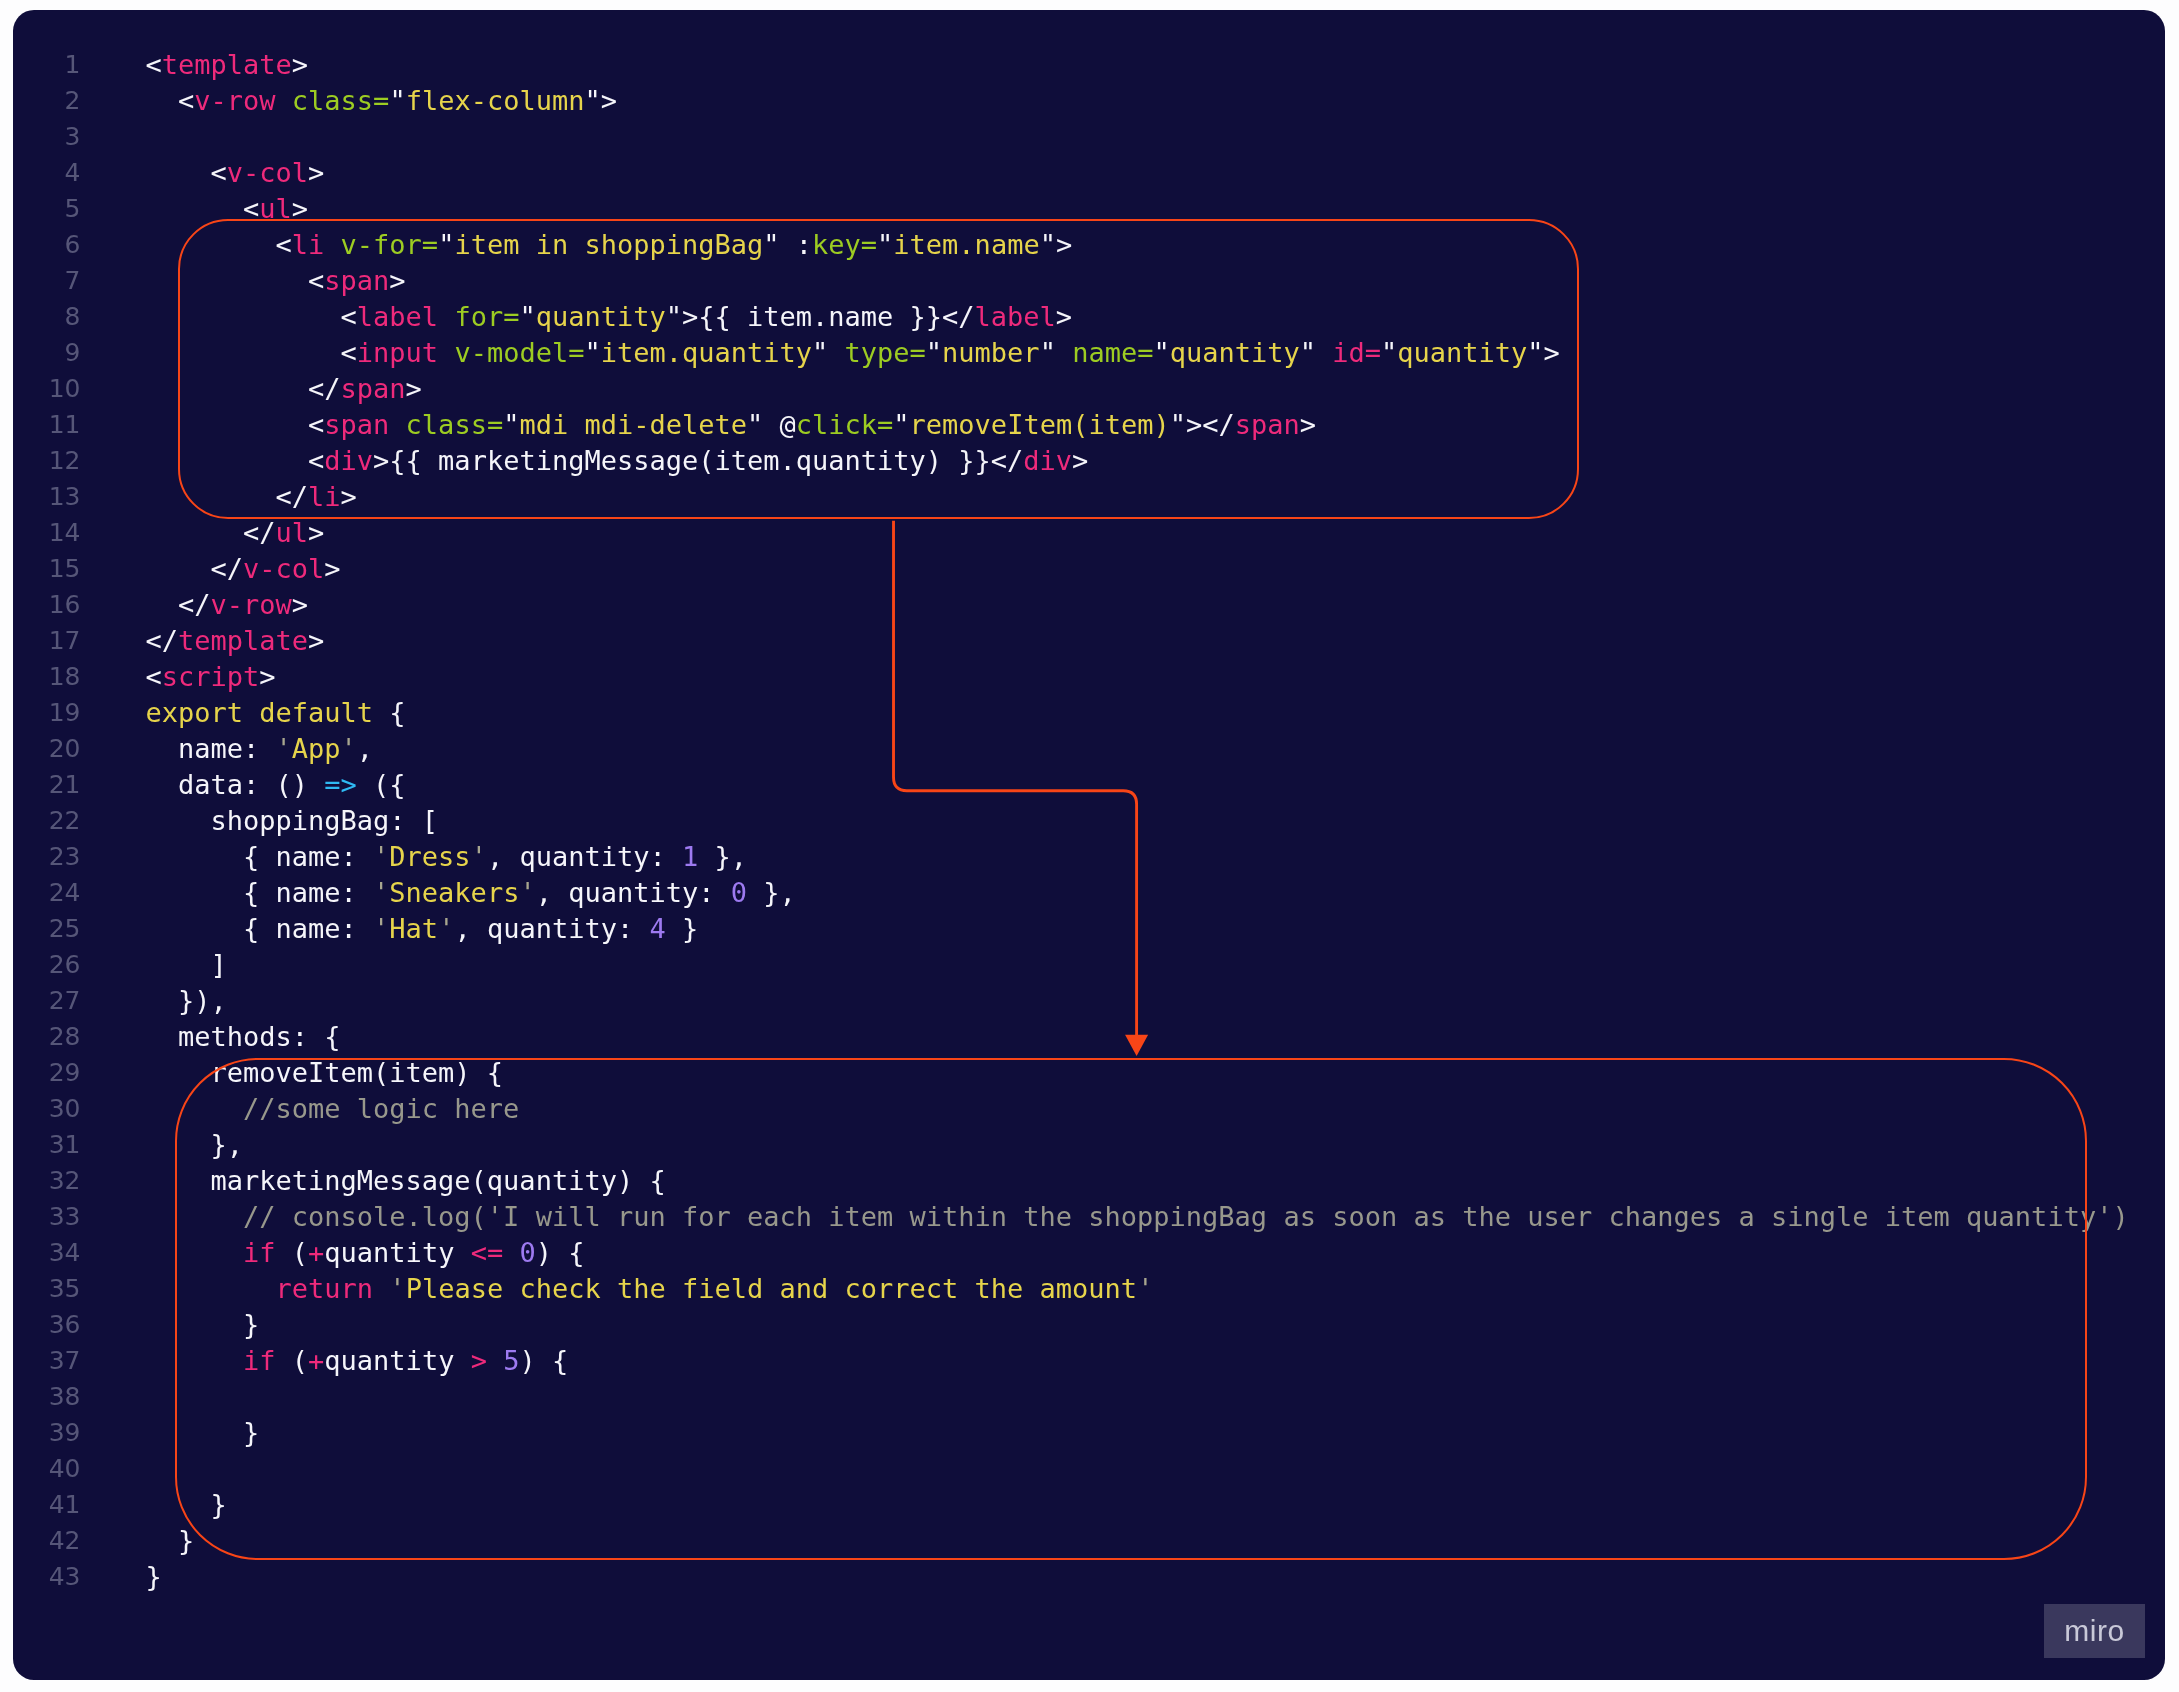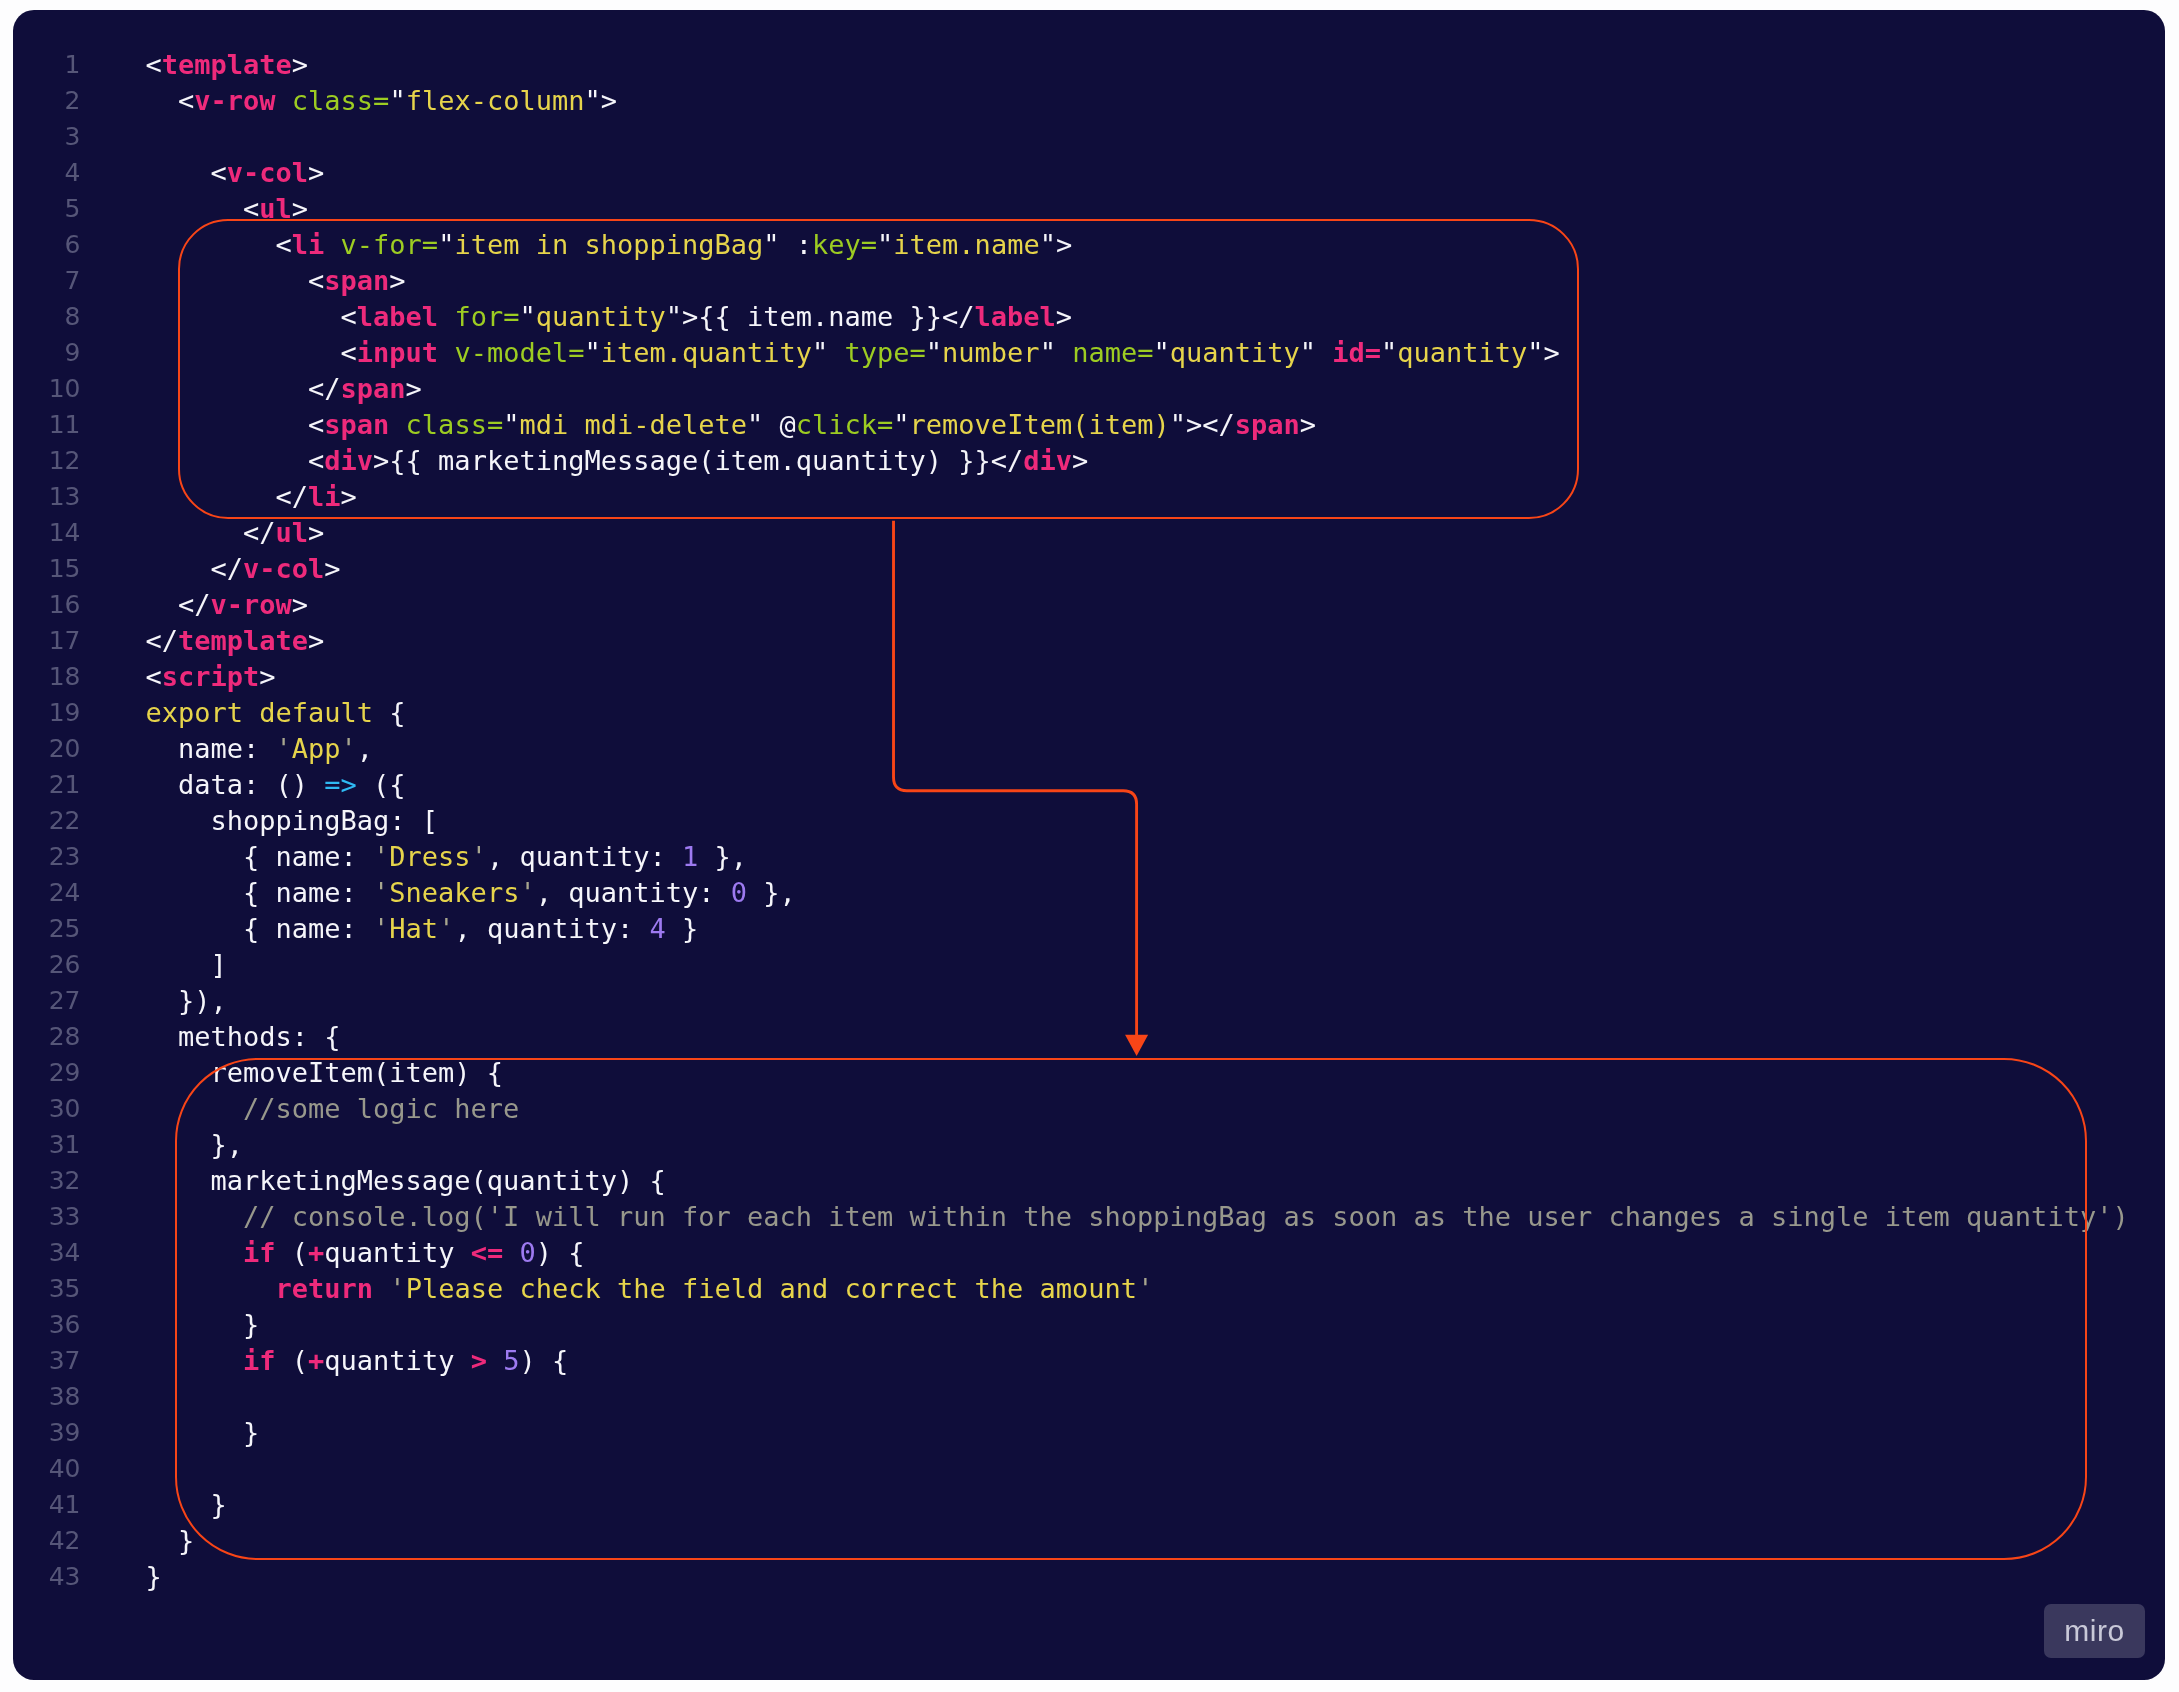--- a/index.html
+++ b/index.html
@@ -26,37 +26,37 @@
     display:flex;height:36px;line-height:36px;
     font-size:27px;white-space:pre;
   }
   .ln{
     flex:none;width:68px;text-align:right;
     color:var(--line_number);
     font-family:"DejaVu Sans",sans-serif;font-size:25px;
   }
   .ct{margin-left:65px;}
   .tk-w{color:var(--white);}
-  .tk-p{color:var(--pink);font-weight:bold;}
+  .tk-p{color:var(--pink);}
   .tk-g{color:var(--green);}
   .tk-y{color:var(--yellow);}
   .tk-q{color:var(--quote);}
   .tk-n{color:var(--purple);}
   .tk-c{color:var(--cyan);}
   .tk-cm{color:var(--comment);}
   .anno-box{
     position:absolute;border:2.9px solid var(--annotation);
     background:transparent;pointer-events:auto;
   }
   .box1{left:178px;top:219px;width:1401px;height:300px;border-radius:50px;}
   .box2{left:175px;top:1058px;width:1912px;height:502px;border-radius:83px;}
   .arrow-svg{position:absolute;left:0;top:0;width:2180px;height:1693px;pointer-events:none;}
   .watermark{
     position:absolute;left:2044px;top:1604px;width:101px;height:54px;
-    background:var(--watermark_bg);border-radius:7px;
+    background:var(--watermark_bg);border-radius:0;
     display:flex;align-items:center;justify-content:center;
     font-family:"Liberation Sans",sans-serif;font-size:30px;
     color:var(--watermark_text);letter-spacing:0.5px;
   }
 </style>
 </head>
 <body>
 
 <div class="panel">
   <div class="code">

